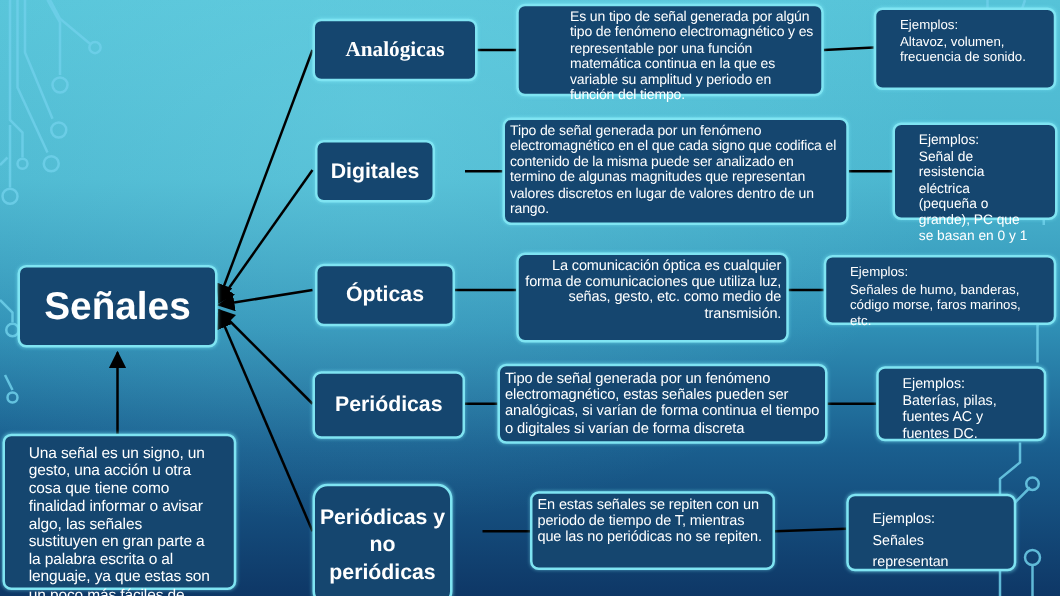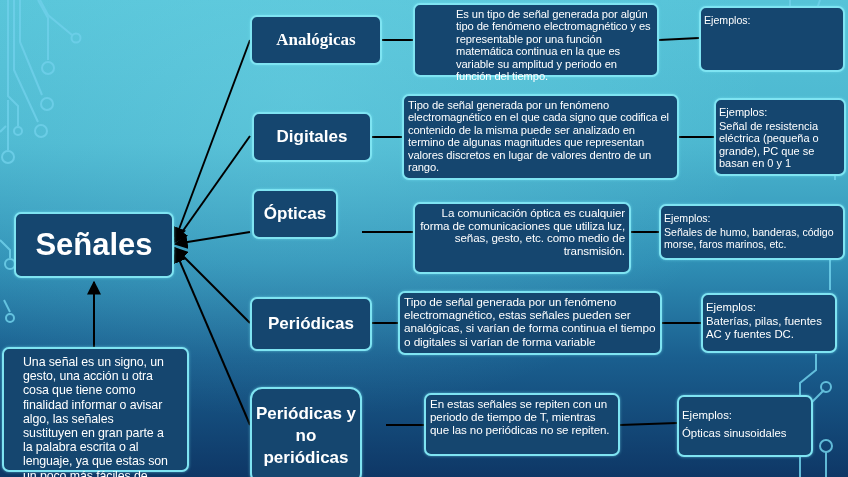--- a/index.html
+++ b/index.html
@@ -20,21 +20,21 @@
     border: 2px solid #7fe4f2;
     border-radius: 7px;
     color: #ffffff;
     box-shadow: 0 0 3px rgba(120,230,245,0.6);
   }
   .title-box {
     display: flex; align-items: center; justify-content: center; text-align: center;
     font-weight: bold;
   }
   .desc { font-size: 11.2px; line-height: 12.4px; padding: 3px 4px; letter-spacing: -0.1px; }
-  .ex { font-size: 10.6px; line-height: 12.6px; padding: 4px 3px; }
+  .ex { font-size: 10.6px; line-height: 12.6px; padding: 4px 19px; }
   .ex .ex-h { display: block; margin-top: 2px; margin-bottom: 1px; }
 </style>
 </head>
 <body>
 
 <div class="bgglow"></div>
 
 <svg class="layer" viewBox="0 0 848 477">
   <g fill="none" stroke="#6fd0ea" stroke-width="2" opacity="0.85">
     <path d="M40 0 L48 15 L72 35"></path>
@@ -101,57 +101,58 @@
 </div>
 
 <div class="box title-box" style="left:250px; top:15px; width:132px; height:50px; font-size:17px;font-family:Liberation Serif, serif;">
   <span>Analógicas</span>
 </div>
 <div class="box desc" style="left:413px; top:3px; width:246px; height:74px;padding-left:41px;">
   <span>Es un tipo de señal generada por algún tipo de fenómeno electromagnético y es representable por una función matemática continua en la que es variable su amplitud y periodo en función del tiempo.</span>
 </div>
 <div class="box ex" style="left:699px; top:6px; width:146px; height:66px;">
   <span class="ex-h">Ejemplos:</span>
+  <span>Altavoz, volumen, frecuencia de sonido.</span>
 </div>
 
-<div class="box title-box" style="left:252px; top:112px; width:120px; height:50px; font-size:17px;text-align:right;">
+<div class="box title-box" style="left:252px; top:112px; width:96px; height:50px; font-size:17px;text-align:right;">
   <span>Digitales</span>
 </div>
 <div class="box desc" style="left:402px; top:94px; width:277px; height:86px;">
   <span>Tipo de señal generada por un fenómeno electromagnético en el que cada signo que codifica el contenido de la misma puede ser analizado en termino de algunas magnitudes que representan valores discretos en lugar de valores dentro de un rango.</span>
 </div>
 <div class="box ex" style="left:714px; top:98px; width:132px; height:78px; font-size:11px;">
   <span class="ex-h">Ejemplos:</span>
   <span>Señal de resistencia eléctrica (pequeña o grande), PC que se basan en 0 y 1</span>
 </div>
 
-<div class="box title-box" style="left:252px; top:189px; width:86px; height:50px; font-size:17px;">
+<div class="box title-box" style="left:252px; top:211px; width:112px; height:50px; font-size:17px;">
   <span>Ópticas</span>
 </div>
 <div class="box desc" style="left:413px; top:202px; width:218px; height:72px; font-size:11.6px; line-height:12.6px;text-align:right;">
   <span>La comunicación óptica es cualquier forma de comunicaciones que utiliza luz, señas, gesto, etc. como medio de transmisión.</span>
 </div>
 <div class="box ex" style="left:659px; top:204px; width:186px; height:56px;">
   <span class="ex-h">Ejemplos:</span>
   <span>Señales de humo, banderas, código morse, faros marinos, etc.</span>
 </div>
 
 <div class="box title-box" style="left:250px; top:297px; width:122px; height:54px; font-size:17px;">
   <span>Periódicas</span>
 </div>
 <div class="box desc" style="left:398px; top:291px; width:264px; height:64px; font-size:11.8px; line-height:13.2px;">
-  <span>Tipo de señal generada por un fenómeno electromagnético, estas señales pueden ser analógicas, si varían de forma continua el tiempo o digitales si varían de forma variable</span>
+  <span>Tipo de señal generada por un fenómeno electromagnético, estas señales pueden ser analógicas, si varían de forma continua el tiempo o digitales si varían de forma discreta</span>
 </div>
 <div class="box ex" style="left:701px; top:293px; width:136px; height:60px; font-size:11.4px; line-height:13px;">
   <span class="ex-h">Ejemplos:</span>
   <span>Baterías, pilas, fuentes AC y fuentes DC.</span>
 </div>
 
 <div class="box title-box" style="left:250px; top:376px; width:112px; height:98px; font-size:17px; line-height:22px; border-radius:12px;margin-top:11px;">
   <span>Periódicas y no periódicas</span>
 </div>
 <div class="box desc" style="left:424px; top:393px; width:196px; height:63px; font-size:11.6px; line-height:12.8px;">
   <span>En estas señales se repiten con un periodo de tiempo de T, mientras que las no periódicas no se repiten.</span>
 </div>
 <div class="box ex" style="left:677px; top:395px; width:136px; height:62px; font-size:11.4px; line-height:17px; padding-top:8px;">
   <span class="ex-h">Ejemplos:</span>
-  <span>Ópticas sinusoidales</span>
+  <span>Señales representan</span>
 </div>
 
 </body></html>

